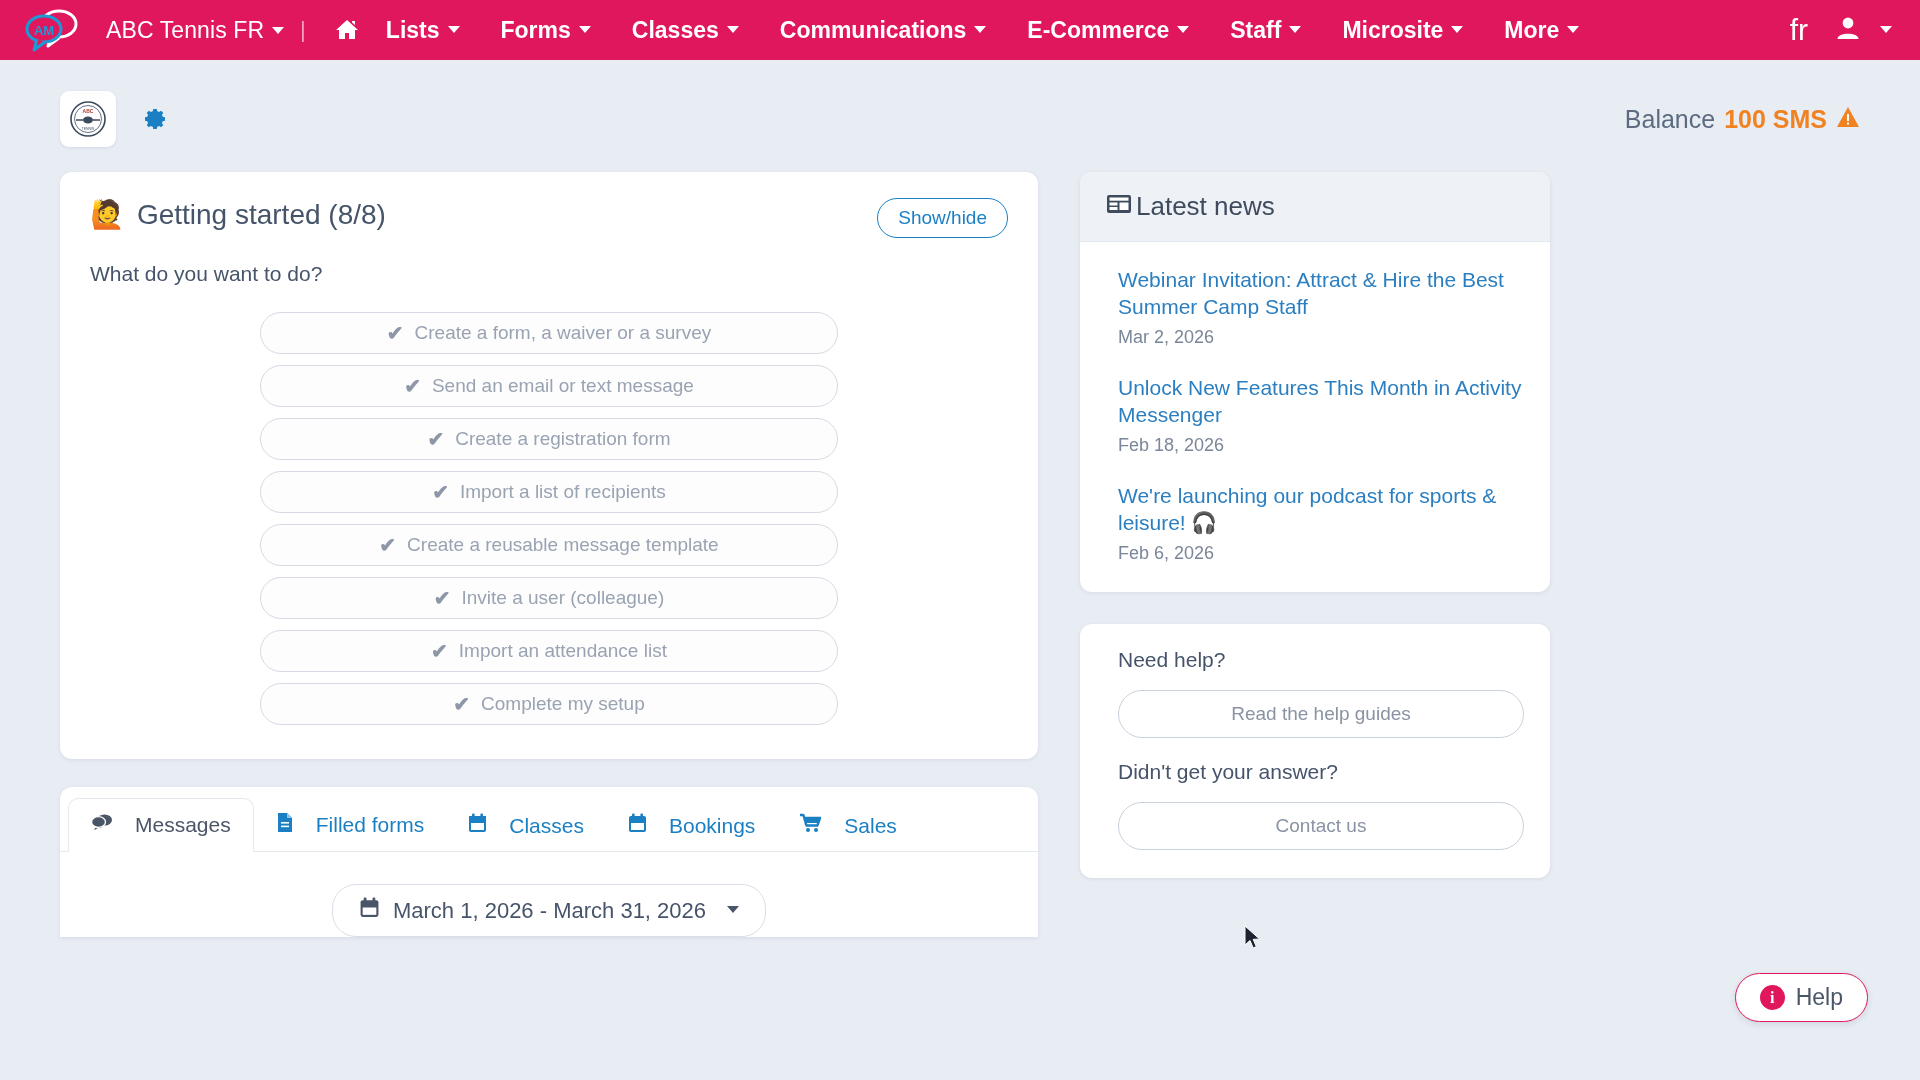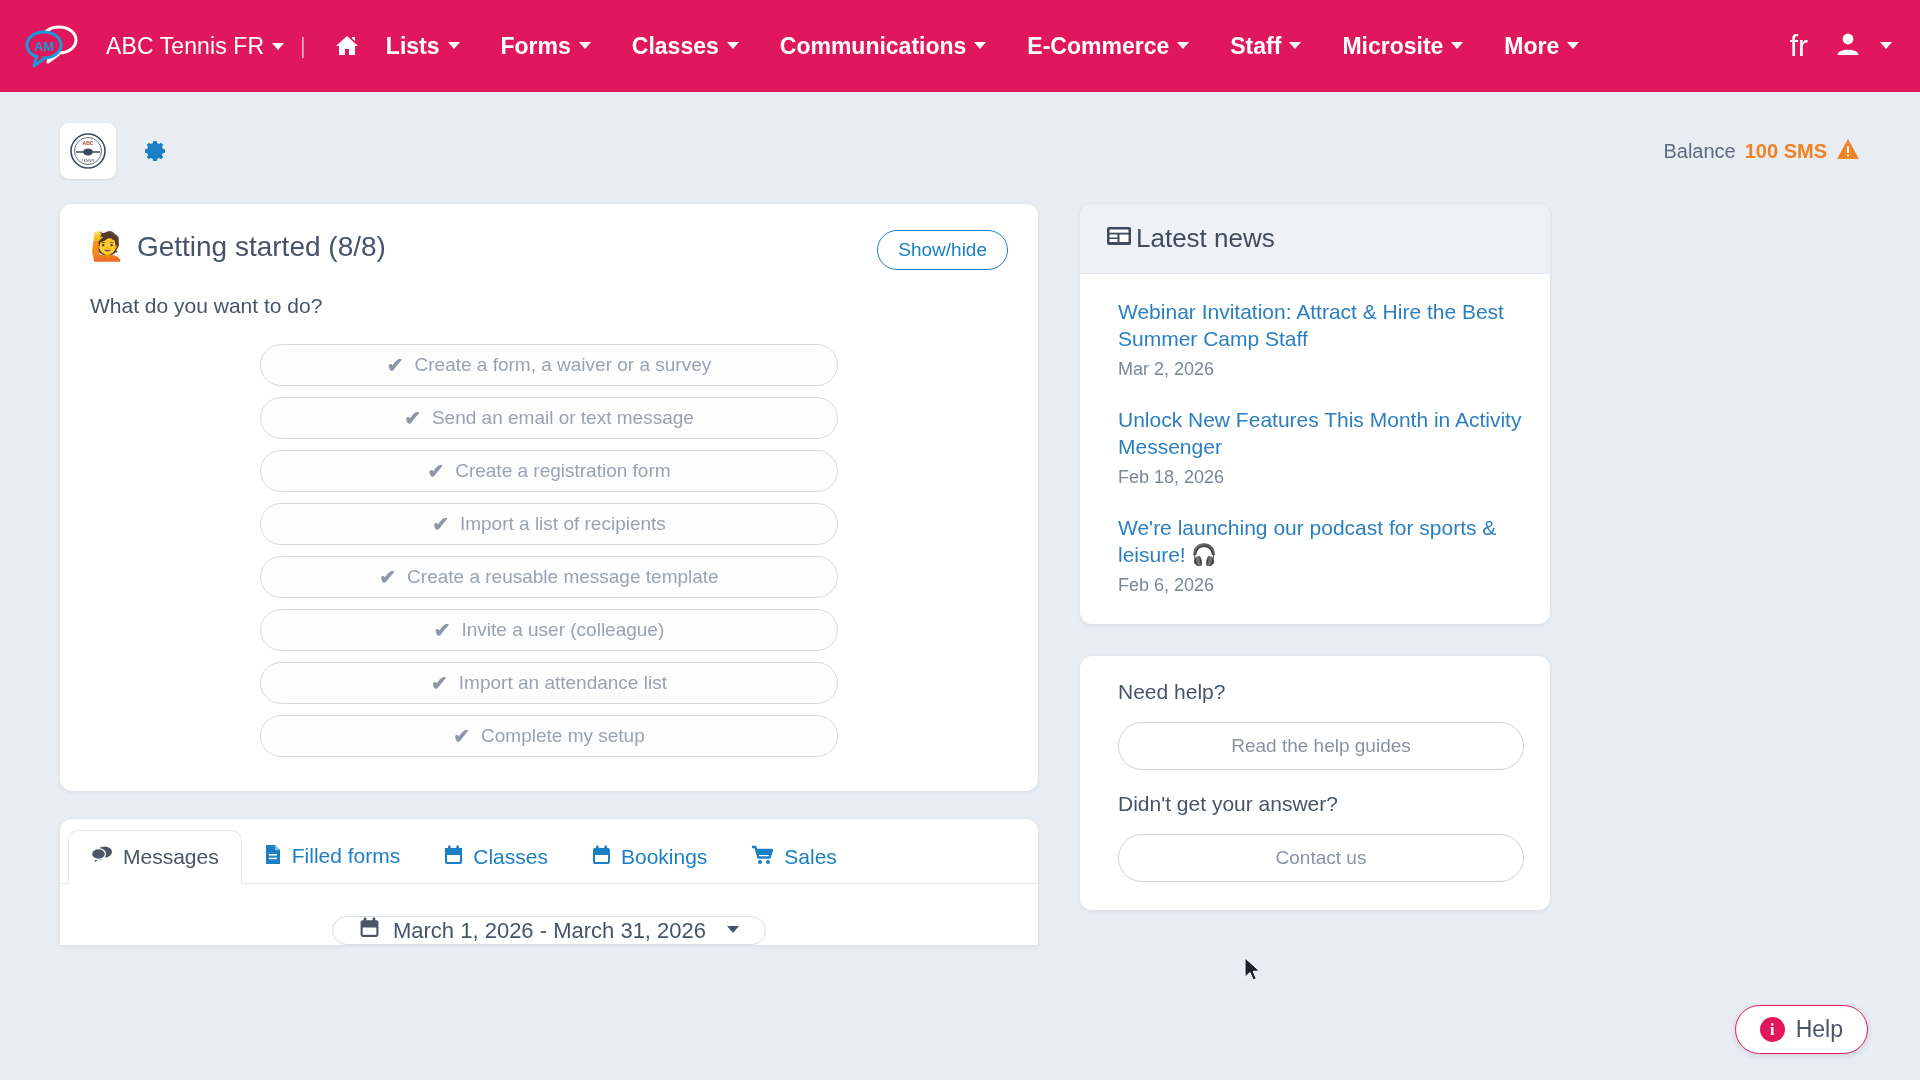--- a/index.html
+++ b/index.html
@@ -5,21 +5,21 @@
   * { box-sizing: border-box; margin: 0; padding: 0; }
   html, body {
     width: 1920px; height: 1080px;
     overflow: hidden;
     background: #e8ecf3;
     font-family: "Liberation Sans", sans-serif;
   }
 
   
   .topnav {
-    height: 92px;
+    height: 60px;
     background: #e0175c;
     display: flex;
     align-items: center;
     padding: 0 28px 0 18px;
     position: relative;
     z-index: 40;
   }
   .logo-wrap { width: 66px; height: 56px; display:flex; align-items:center; justify-content:center; flex: none; }
   .brand-name {
     color: #ffffff; font-size: 23px; margin-left: 22px; white-space: nowrap;
@@ -54,21 +54,21 @@
   }
   .account-badge {
     width: 56px; height: 56px; border-radius: 9px; background: #fff;
     display: flex; align-items: center; justify-content: center;
     box-shadow: 0 1px 3px rgba(40,60,90,.10);
     cursor: pointer;
   }
   .gear-btn { margin-left: 26px; cursor: pointer; display:flex; align-items:center; }
   .balance {
     margin-left: auto; display: flex; align-items: center; gap: 9px;
-    font-size: 20px; color: #5c6b80;
+    font-size: 25px; color: #5c6b80;
   }
   .balance .amount { color: #f08222; font-weight: 600; }
 
   
   .cols { display: flex; gap: 42px; margin-top: 20px; flex: 1; min-height: 0; }
   .col-left  { width: 978px; flex: none; }
   .col-right { width: 470px; flex: none; }
 
   .card {
     background: #ffffff; border-radius: 12px;
@@ -93,29 +93,29 @@
     background: #fdfdfe; display: flex; align-items: center; justify-content: center;
     gap: 11px; color: #9aa3b2; font-size: 19px; cursor: pointer;
   }
   .gs-item .tick { color: #8e97a7; font-size: 20px; font-weight: 700; }
 
   
   .tabs-card { margin-top: 28px; background:#fff; border-radius: 12px 12px 0 0;
     box-shadow: 0 1px 4px rgba(40,60,90,.09); padding-top: 10px; flex: 1; min-height: 0; }
   .tabs-row { display: flex; align-items: flex-end; padding: 0 8px; border-bottom: 1px solid #e4e9f0; }
   .tab {
-    display: flex; align-items: flex-start; gap: 10px;
+    display: flex; align-items: center; gap: 22px;
     padding: 14px 22px; font-size: 21px; color: #1b7fc4; cursor: pointer;
     border-radius: 10px 10px 0 0; position: relative; top: 1px;
   }
   .tab.active { color: #4a5567; background: #fff; border: 1px solid #e4e9f0; border-bottom-color: #fff; }
   .daterange-wrap { display:flex; justify-content:center; padding: 32px 0 0 0; }
   .daterange {
     border: 1px solid #d9dfe7; background: #fff; border-radius: 24px;
-    padding: 0 26px; font-size: 22px; color: #46546a;
+    padding: 12px 26px; font-size: 22px; color: #46546a;
     display: flex; align-items: center; gap: 13px; cursor: pointer; font-family: inherit;
   }
 
   
   .panel { background: #fff; border-radius: 12px; box-shadow: 0 1px 4px rgba(40,60,90,.09); overflow: hidden; }
   .panel + .panel { margin-top: 32px; }
   .panel-head {
     background: #eef1f6; padding: 19px 26px; display: flex; align-items: center; gap: 4px;
     font-size: 26px; color: #3f4c5e; border-bottom: 1px solid #e4e9f0;
   }

